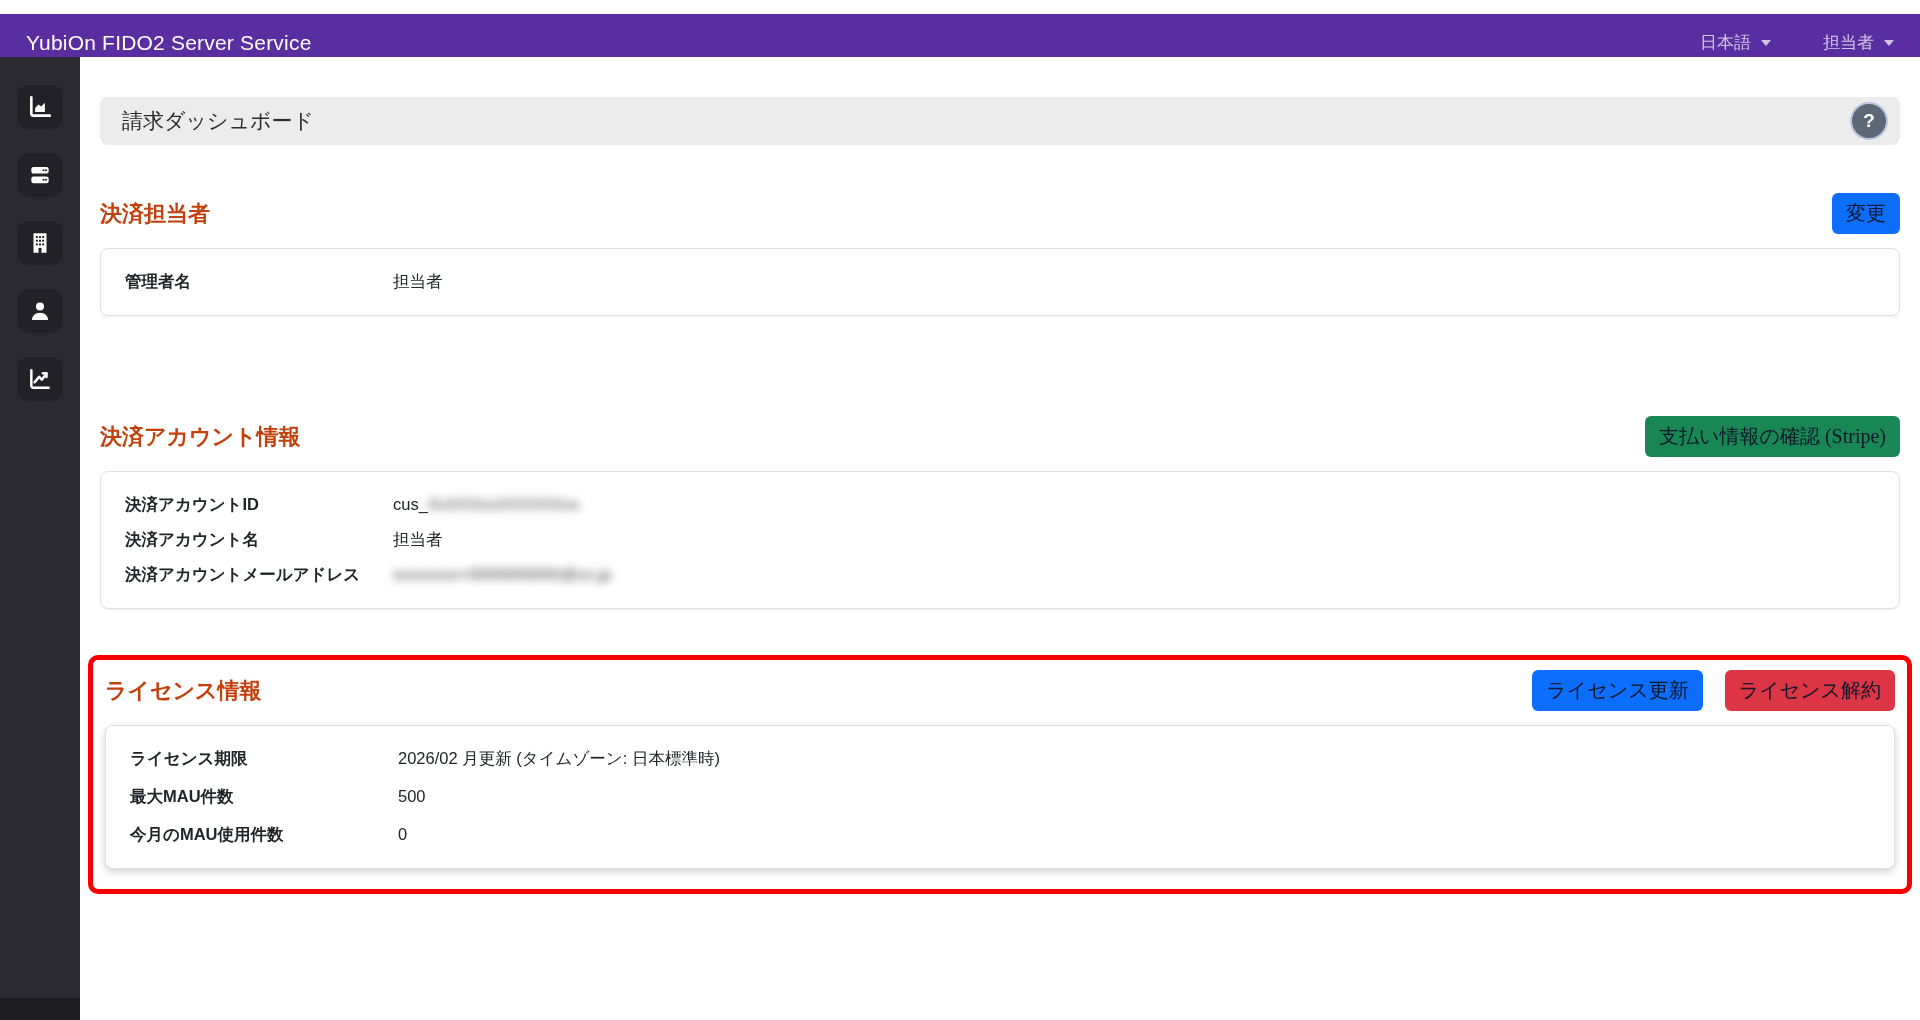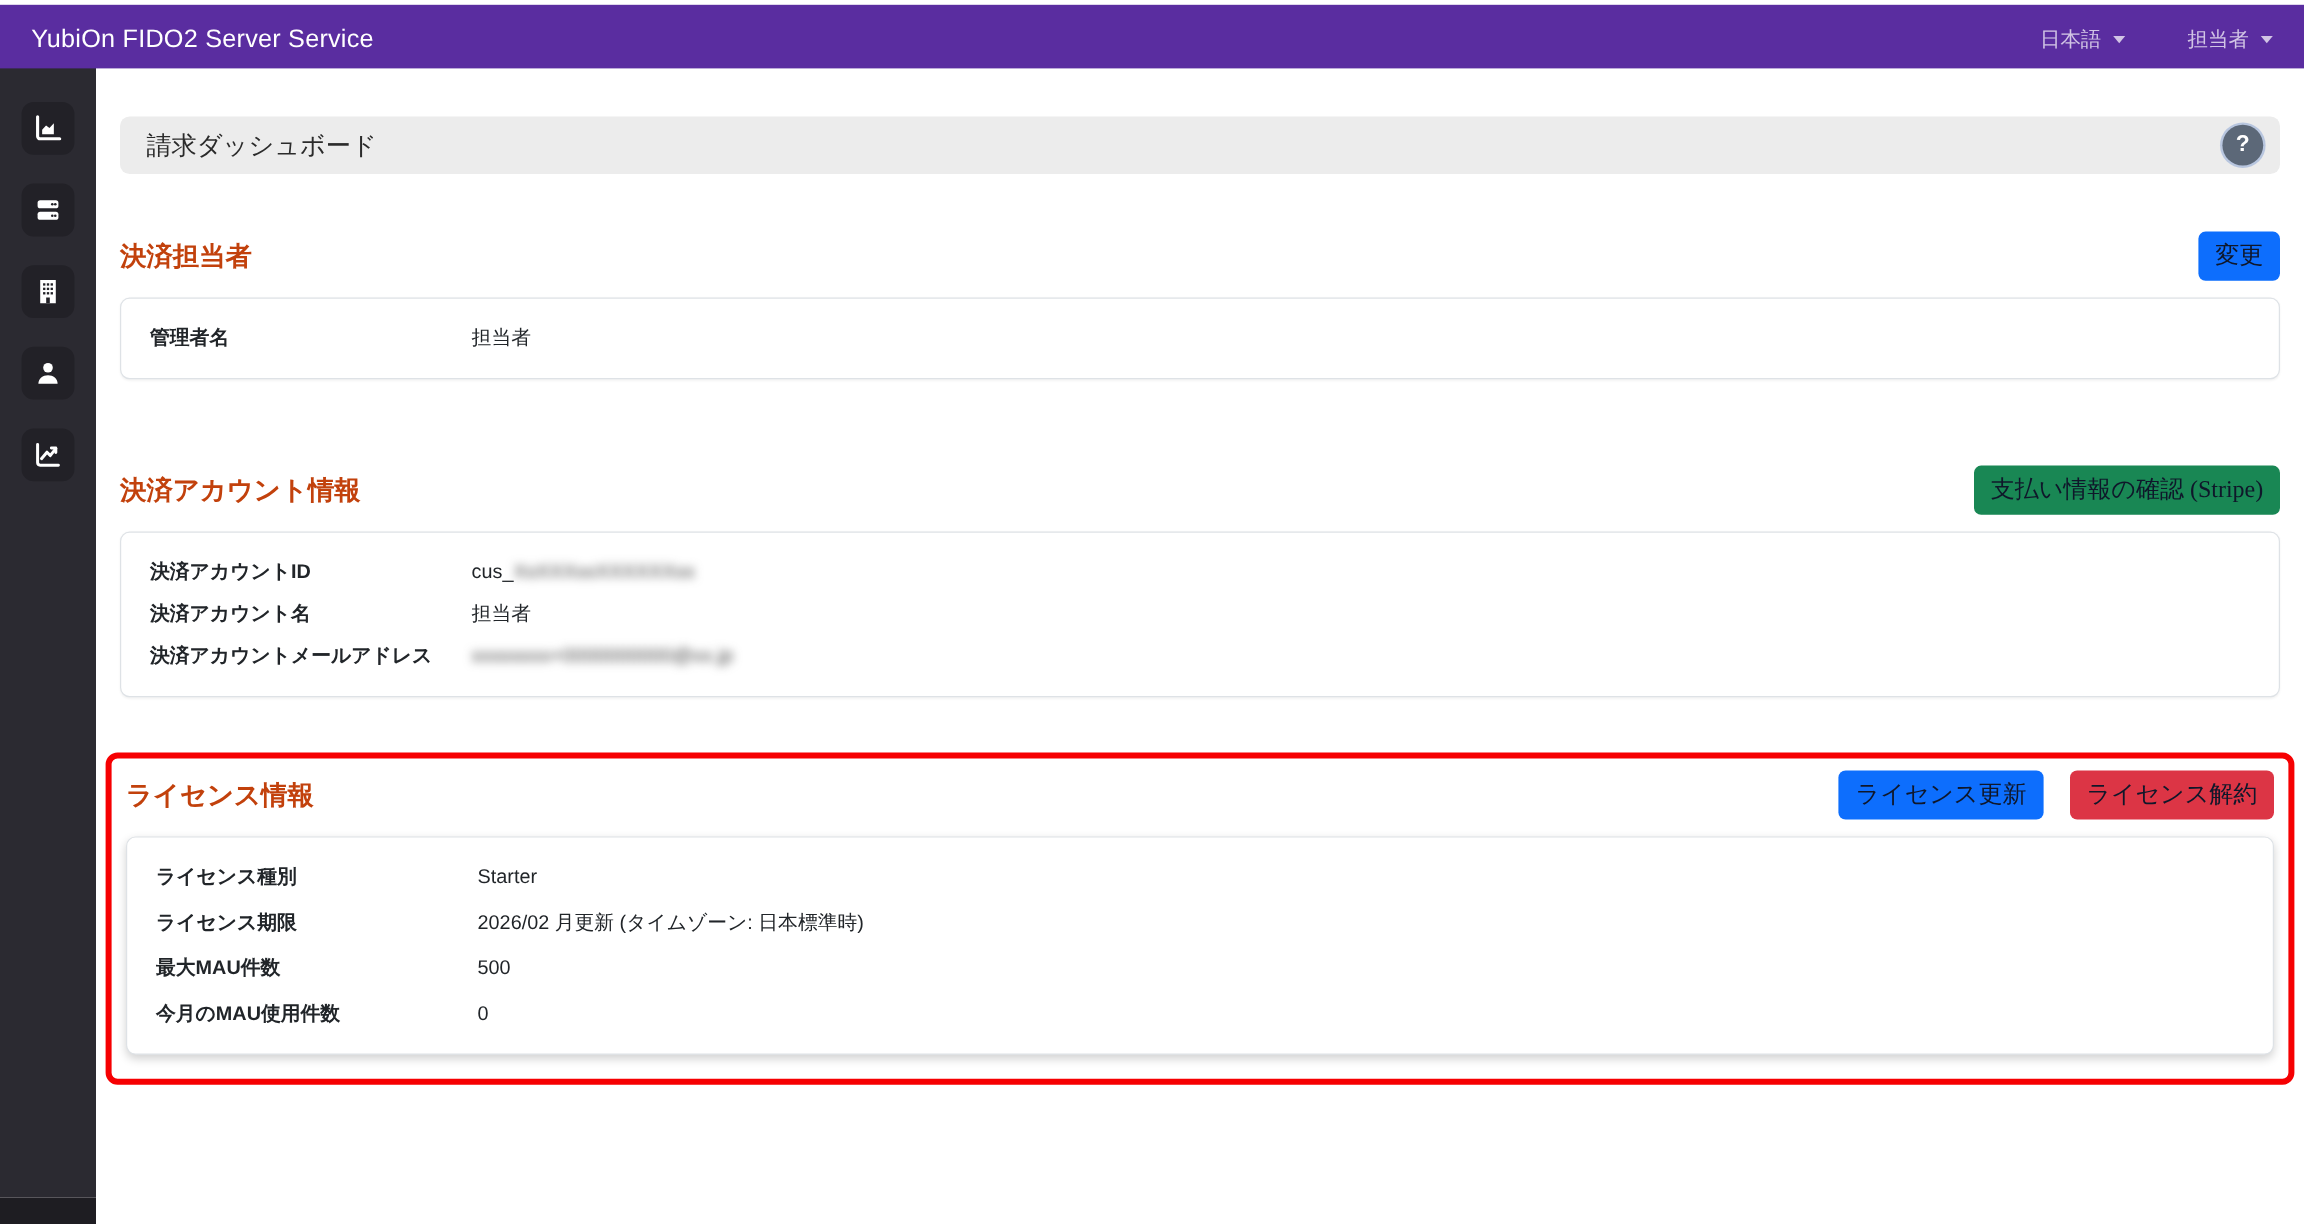--- a/index.html
+++ b/index.html
@@ -6,21 +6,21 @@
   html, body { margin: 0; padding: 0; }
   body {
     width: 1920px; height: 1020px;
     font-family: "Liberation Sans", "DejaVu Sans", sans-serif;
     background: #ffffff; color: #212529;
     overflow: hidden; position: relative;
   }
 
   
   .app-header {
-    position: absolute; top: 4px; left: 0; width: 1920px; height: 57px;
+    position: absolute; top: 14px; left: 0; width: 1920px; height: 57px;
     background: #5a2da0; display: flex; align-items: center;
     padding: 0 26px; color: #fff;
   }
   .app-title { font-size: 21px; font-weight: 500; letter-spacing: .2px; }
   .header-spacer { flex: 1; }
   .header-menu {
     display: flex; align-items: center; gap: 6px;
     color: rgba(255,255,255,.72); font-size: 17px; cursor: pointer;
     margin-left: 52px;
   }
@@ -63,21 +63,21 @@
     width: 34px; height: 34px; border-radius: 50%;
     background: #5c6878; color: #fff; font-size: 19px; font-weight: 700;
     display: flex; align-items: center; justify-content: center;
     cursor: pointer; box-shadow: 0 0 0 2px rgba(90,130,200,.35);
   }
 
   .section-head {
     display: flex; align-items: center; justify-content: space-between;
     margin-top: 48px;
   }
-  .section-head.second { margin-top: 72px; align-items: center; }
+  .section-head.second { margin-top: 100px; align-items: center; }
   .section-heading { font-size: 22px; font-weight: 700; color: #c2410c; }
 
   .btn {
     border: none; border-radius: 6px; color: #0f172a; font-size: 20px;
     font-family: Liberation Serif, serif; padding: 7px 14px; cursor: pointer; line-height: 1.35;
     flex: none;
   }
   .btn-primary { background: #0d6efd; }
   .btn-success { background: #198754; }
   .btn-danger  { background: #dc3545; }
@@ -225,24 +225,20 @@
   <div class="license-highlight">
     <div class="section-head">
       <div class="section-heading">ライセンス情報</div>
       <div class="license-btns">
         <button class="btn btn-primary">ライセンス更新</button>
         <button class="btn btn-danger">ライセンス解約</button>
       </div>
     </div>
     <div class="card license-card">
       <div class="kv-row">
-        <div class="kv-label">ライセンス種別</div>
-        <div class="kv-value">Starter</div>
-      </div>
-      <div class="kv-row">
         <div class="kv-label">ライセンス期限</div>
         <div class="kv-value">2026/02 月更新 (タイムゾーン: 日本標準時)</div>
       </div>
       <div class="kv-row">
         <div class="kv-label">最大MAU件数</div>
         <div class="kv-value">500</div>
       </div>
       <div class="kv-row">
         <div class="kv-label">今月のMAU使用件数</div>
         <div class="kv-value">0</div>

